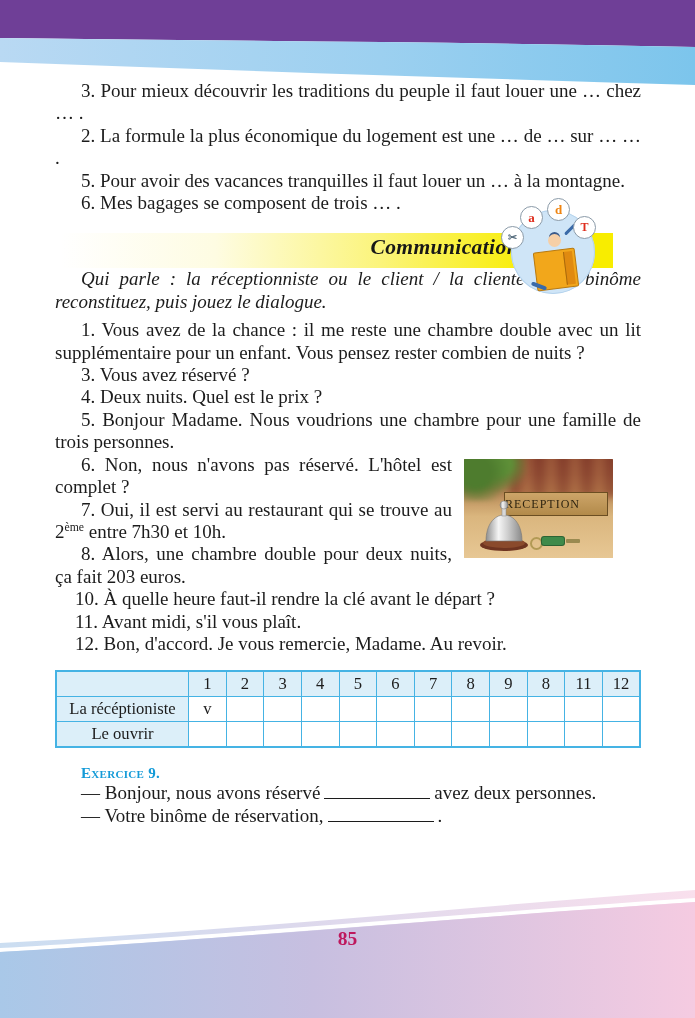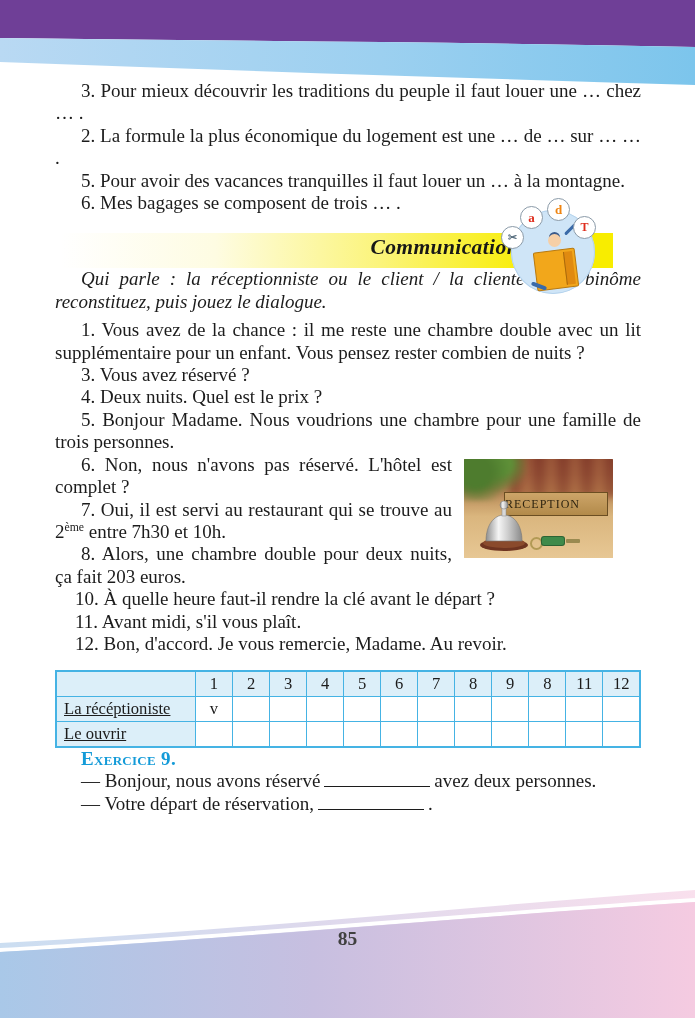--- a/index.html
+++ b/index.html
@@ -64,32 +64,32 @@
      box-shadow:0 0 0 1px #2c6434;}
   .key-blade{position:absolute;left:36px;top:6px;width:14px;height:4px;background:#9a8a50;border-radius:1px;}
 
   sup.ord{font-size:.62em;vertical-align:super;line-height:0;}
 
   
   table.grid{border-collapse:collapse;margin-top:15px;width:586px;table-layout:fixed;}
   table.grid td{border:1.6px solid #45b3e4;height:24px;font-size:16.6px;text-align:center;
      padding:0;background:#ffffff;}
   table.grid tr.hd td{background:#dceff9;}
-  table.grid td.lbl{background:#dceff9;text-align:left;padding-left:7px;width:131px;text-decoration:underline;}
+  table.grid td.lbl{background:#dceff9;text-align:center;padding-left:0;width:131px;}
   table.grid{border:2.4px solid #45b3e4;}
 
-  .ex-head{margin:0 0 0 26px;color:#149bd8;font-weight:bold;font-variant:small-caps;
-     font-size:19px;letter-spacing:.3px;}
+  .ex-head{margin:17px 0 0 26px;color:#149bd8;font-weight:bold;font-variant:small-caps;
+     font-size:15px;letter-spacing:.3px;}
   .task{margin-top:8px;}
   .task .tb{font-weight:bold;font-style:italic;}
   .task .tw{font-style:italic;}
   .blank{display:inline-block;width:106px;height:13px;border-bottom:1.3px solid #1c1c1c;margin:0 4px;}
 
   .pageno{position:absolute;left:0;right:0;top:928px;text-align:center;font-weight:bold;
-     font-size:19.5px;color:#404040;z-index:5;}
+     font-size:19.5px;color:#be185d;z-index:5;}
 </style>
 </head>
 <body>
 
 <div class="page">
 
   <svg class="hdr-svg" width="695" height="100" viewBox="0 0 695 100">
     <defs>
       <linearGradient id="blueband" x1="0" y1="0" x2="1" y2="0">
         <stop offset="0" stop-color="#b9d9f3"></stop>
@@ -229,16 +229,16 @@
         <td></td>
         <td></td>
         <td></td>
         <td></td>
       </tr>
     </tbody>
       </table>
 
     <p class="ex-head">Exercice 9.</p>
     <p class="line"><span>— Bonjour, nous avons réservé</span><span class="blank"></span><span>avez deux personnes.</span></p>
-    <p class="line"><span>— Votre départ de réservation,</span><span class="blank"></span><span>.</span></p>
+    <p class="line"><span>— Votre binôme de réservation,</span><span class="blank"></span><span>.</span></p>
 
   </div>
 </div>
 
 </body></html>

